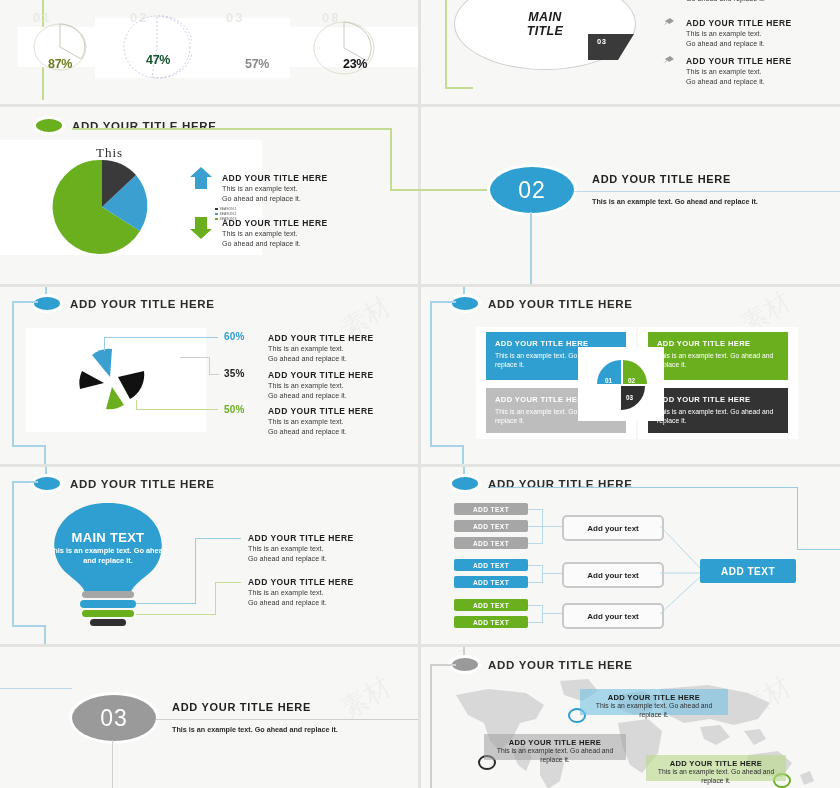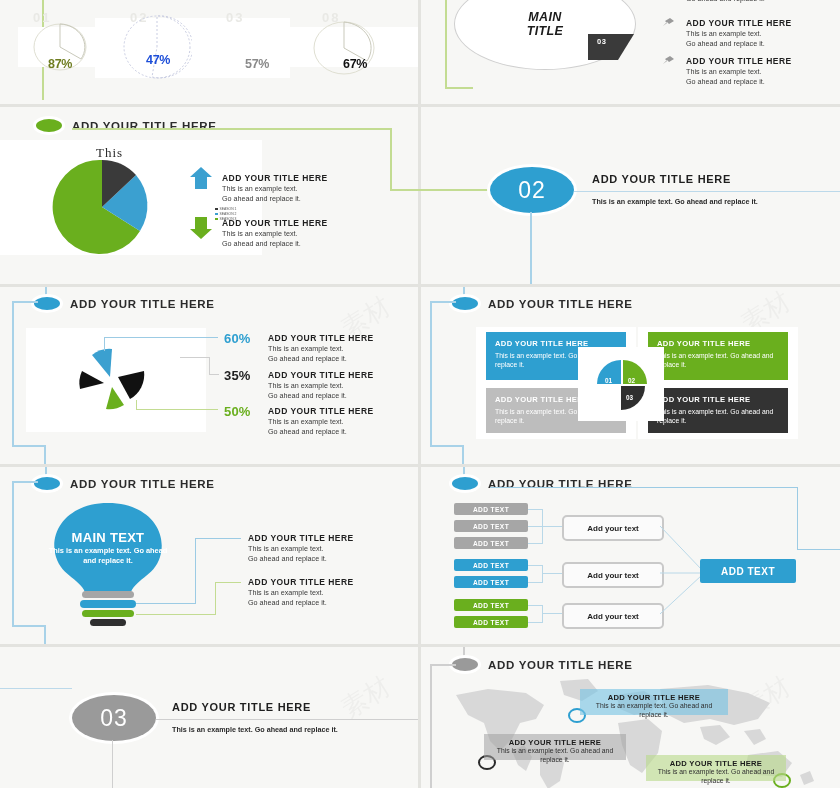--- a/index.html
+++ b/index.html
@@ -67,21 +67,21 @@
   .badge{
     position:absolute;border-radius:50%;display:flex;align-items:center;justify-content:center;
     color:#fff;font-size:23px;font-weight:300;letter-spacing:1px;box-shadow:0 0 0 3px #fff;
   }
   .badge.blue{background:#2e9fd0;}
   .badge.gray{background:#9a9a9a;}
   .badge-ttl{position:absolute;font-size:11px;font-weight:bold;letter-spacing:.7px;color:#1f1f1f;white-space:nowrap;}
   .badge-body{position:absolute;font-size:7.2px;font-weight:bold;line-height:1.35;color:#2b2b2b;}
 
   
-  .pct{position:absolute;font-size:13px;font-weight:bold;letter-spacing:.2px;}
+  .pct{position:absolute;font-size:10px;font-weight:bold;letter-spacing:.2px;}
   .pct.b{color:#2e9fd0;} .pct.k{color:#1f1f1f;} .pct.g{color:#6aaf1e;}
 
   
   .qbox{position:absolute;padding:7px 9px 8px;box-sizing:border-box;}
   .qbox .h{font-size:7.6px;font-weight:bold;letter-spacing:.35px;margin-bottom:3px;}
   .qbox .p{font-size:6.8px;line-height:1.35;}
   .qbox.blue{background:#2e9fd0;color:#fff;}
   .qbox.green{background:#6aaf1e;color:#fff;}
   .qbox.gray{background:#bdbdbd;color:#fff;}
   .qbox.dark{background:#333333;color:#fff;}
@@ -167,23 +167,23 @@
       </svg>
     </div>
     <div class="gauge" style="left:312px;top:20px;width:64px;height:56px;">
       <svg width="64" height="56" viewBox="0 0 64 56">
         <ellipse cx="32" cy="28" rx="30" ry="26" fill="none" stroke="#dfdfd2" stroke-width="1"></ellipse>
         <path d="M32 28 L32 2 A30 26 0 0 1 55 41 Z" fill="none" stroke="#c9c9bb" stroke-width="1"></path>
       </svg>
     </div>
 
     <div class="g-pct" style="left:48px;top:57px;color:#6f7d21;">87%</div>
-    <div class="g-pct" style="left:146px;top:53px;color:#1d4ed8;">47%</div>
+    <div class="g-pct" style="left:146px;top:53px;color:#14532d;">47%</div>
     <div class="g-pct" style="left:245px;top:57px;color:#8a8a8a;">57%</div>
-    <div class="g-pct" style="left:343px;top:57px;color:#111111;">67%</div>
+    <div class="g-pct" style="left:343px;top:57px;color:#111111;">23%</div>
   </div>
 
   <div class="slide" style="left:418px;top:0;width:422px;height:104px;">
     <div class="ln g" style="left:27px;top:0;width:2px;height:89px;"></div>
     <div class="ln g" style="left:27px;top:87px;width:28px;height:2px;"></div>
 
     <div class="mi-ell" style="left:36px;top:-22px;width:180px;height:90px;">
       <div class="txt">
         <span>MAIN</span><br>
         <span>TITLE</span>

